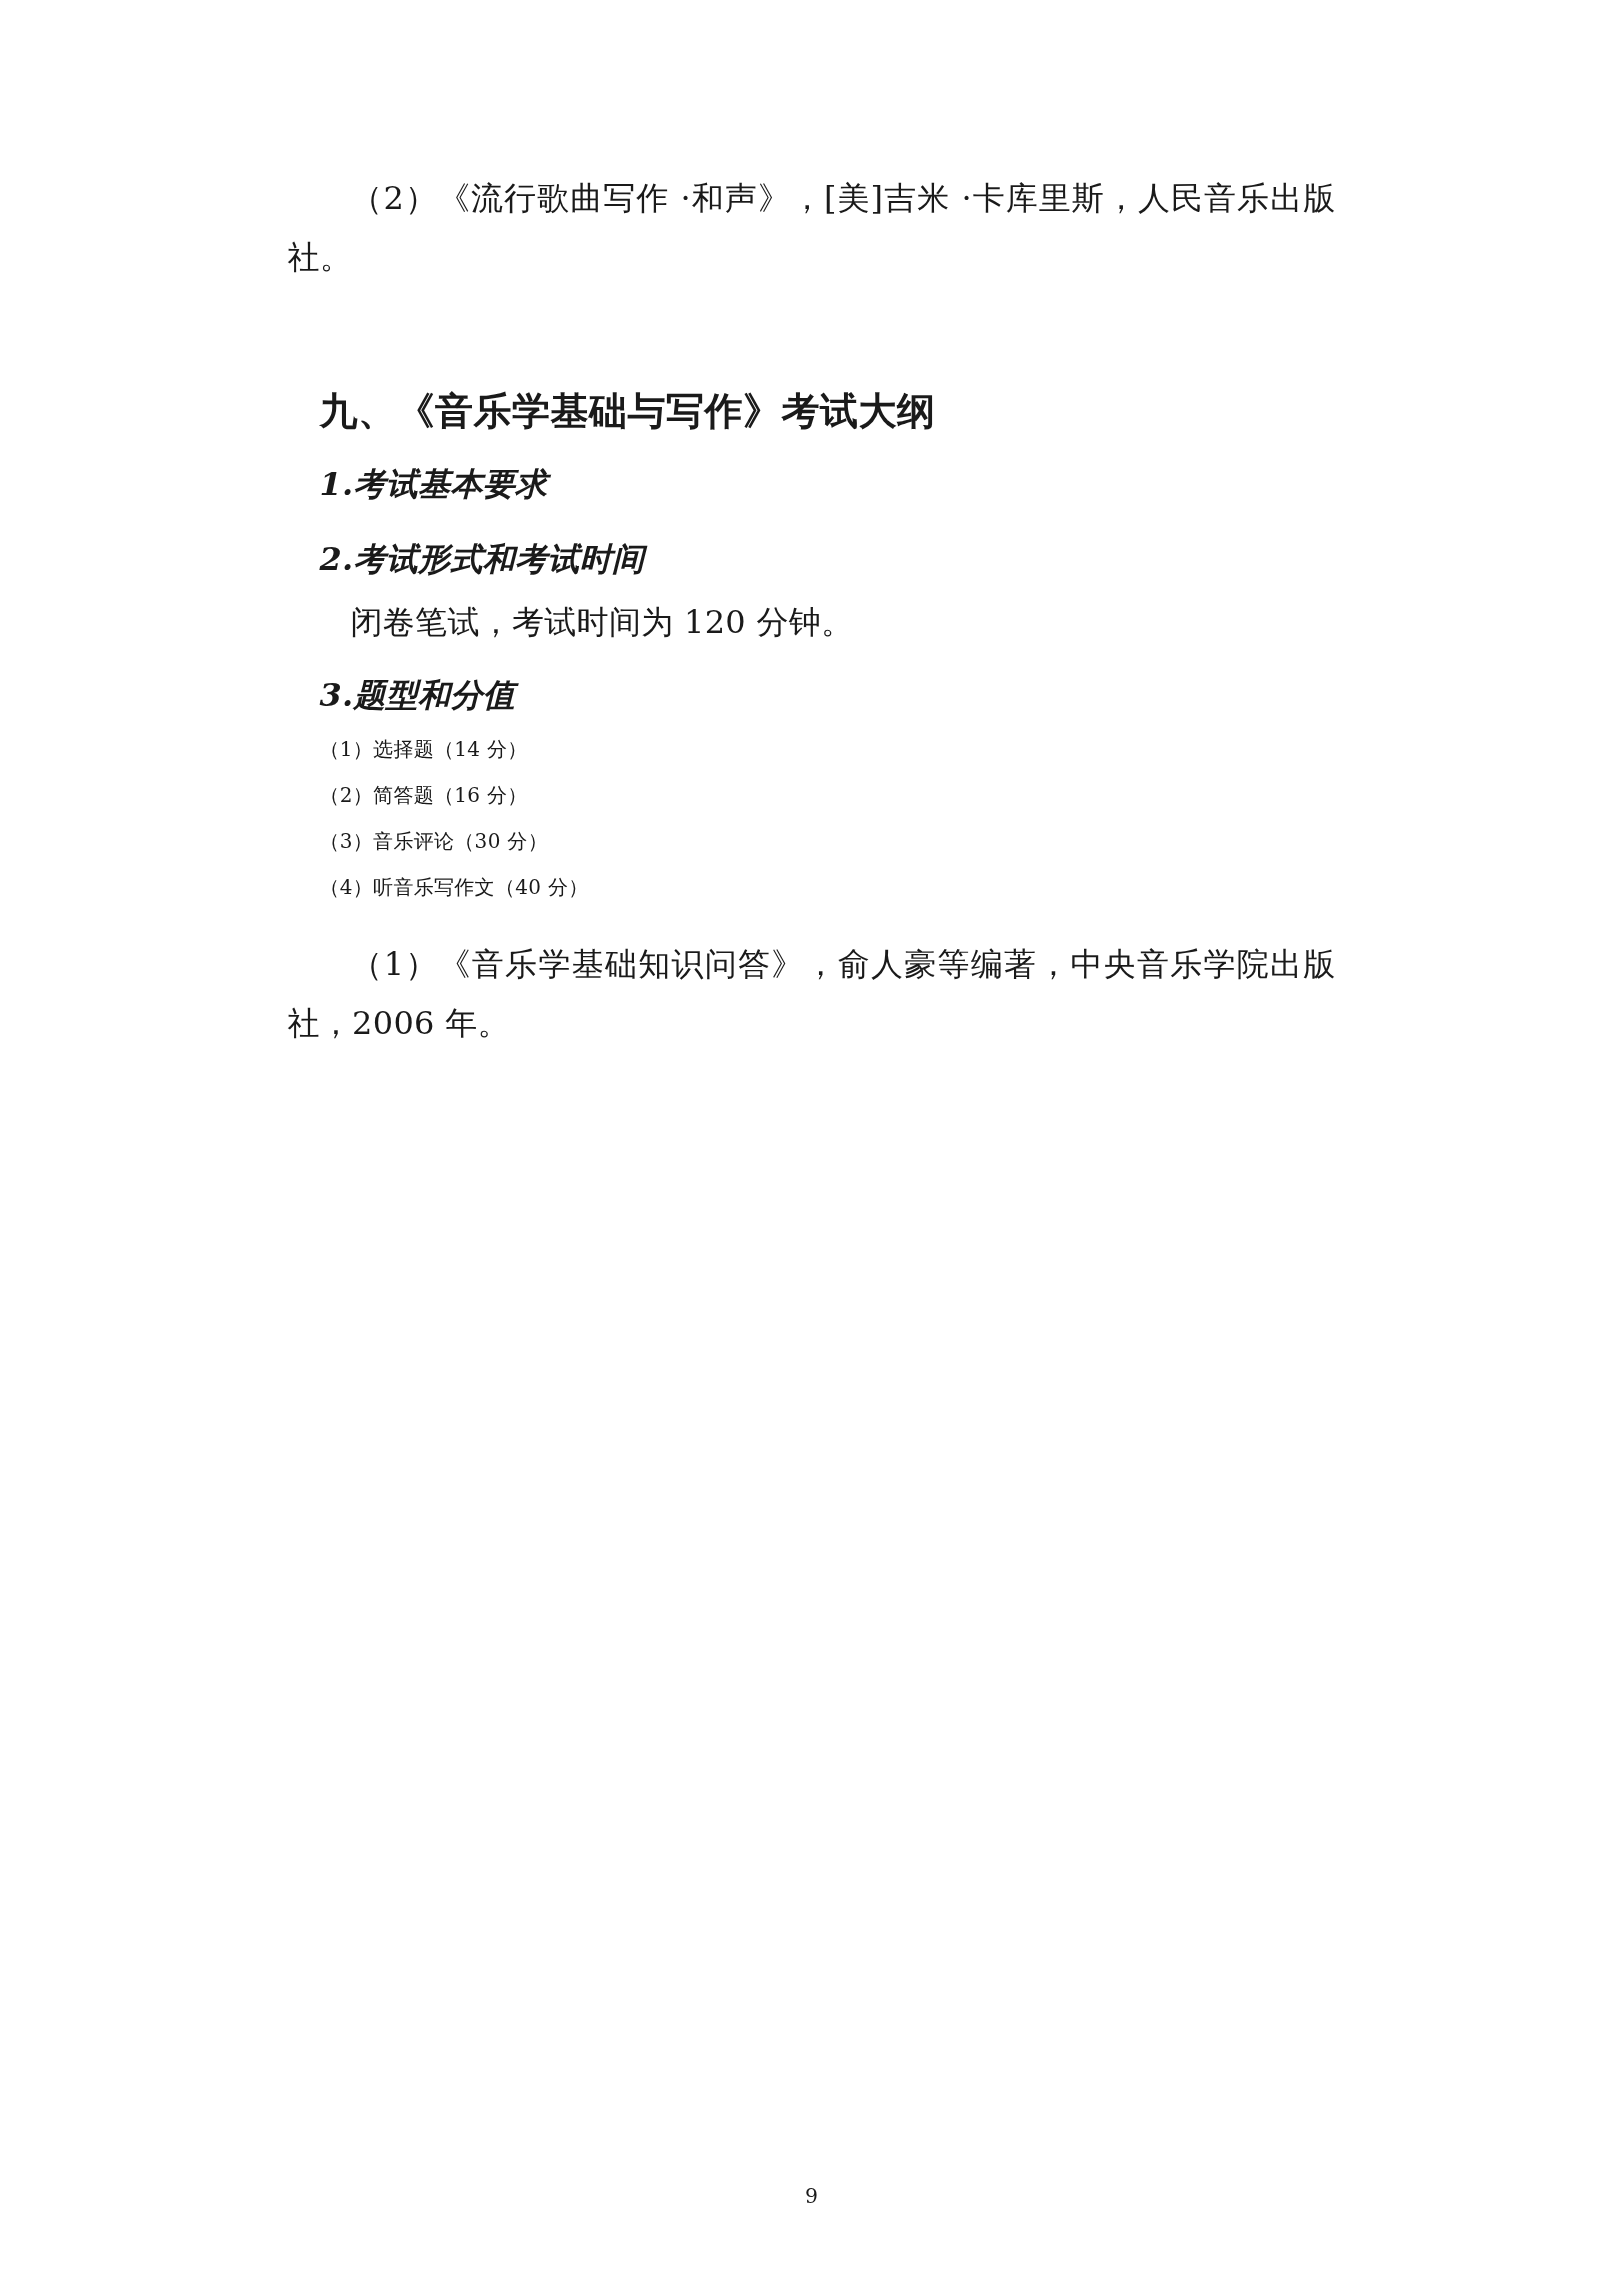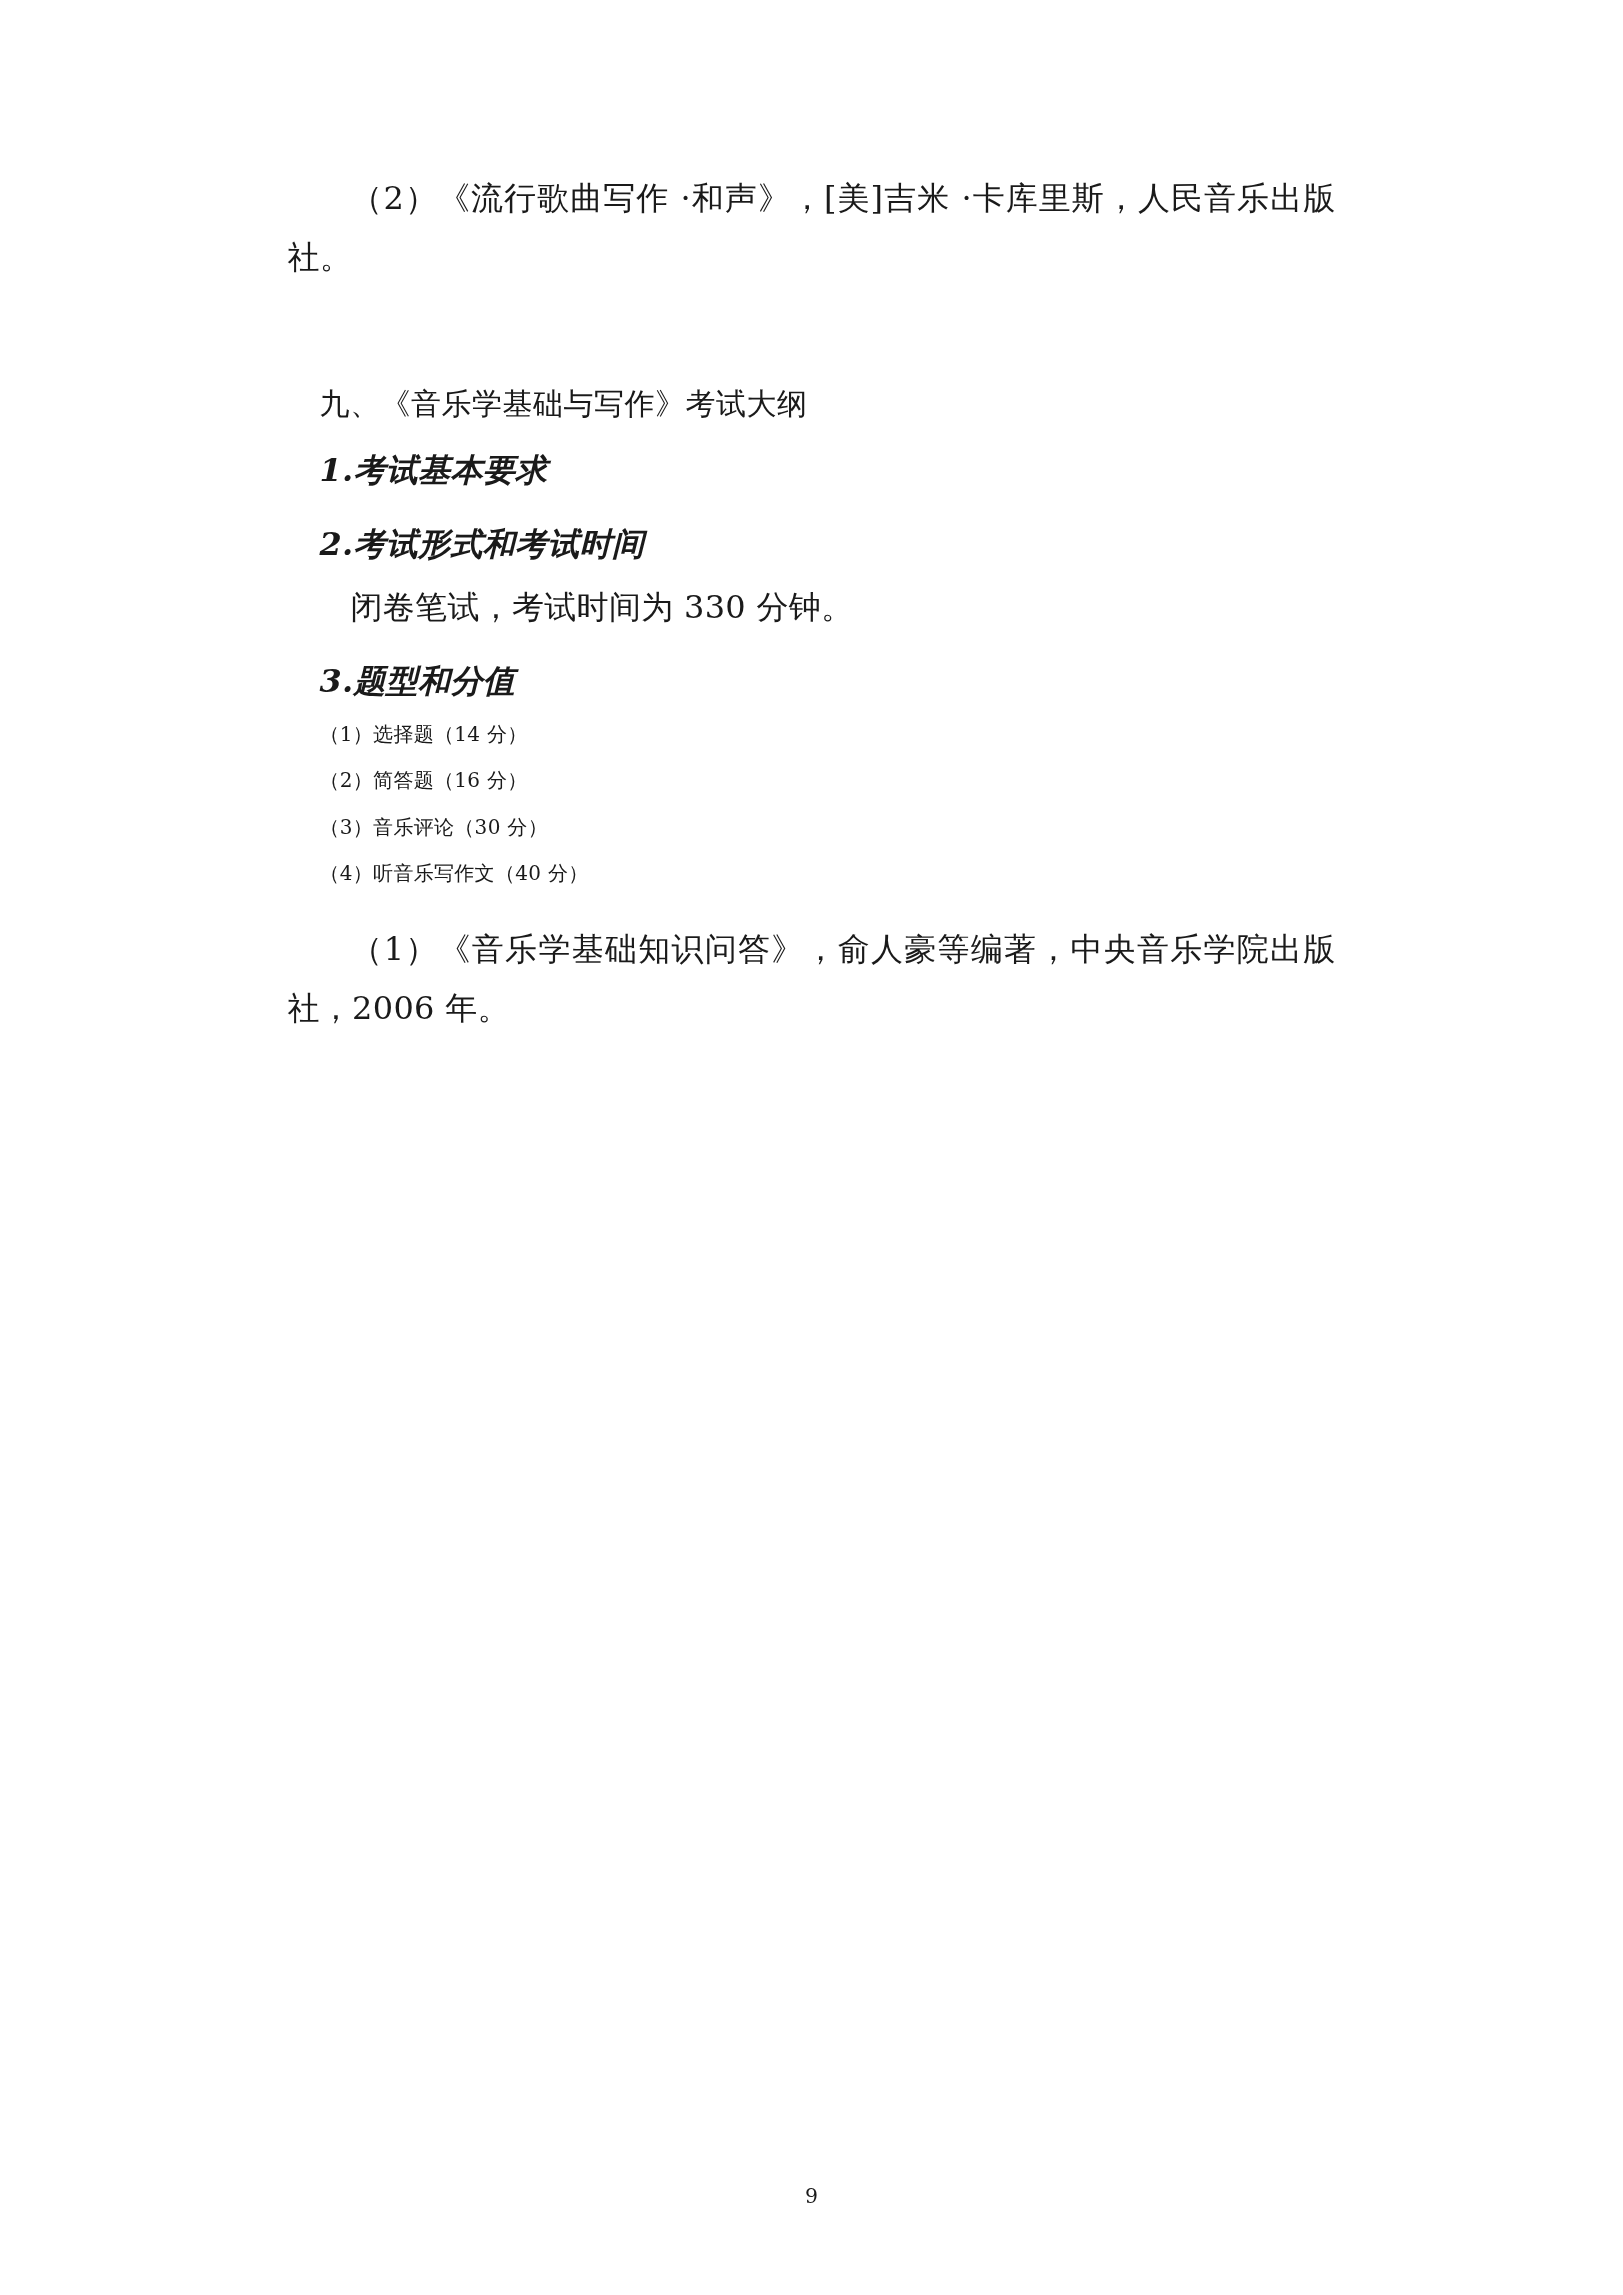--- a/index.html
+++ b/index.html
@@ -36,22 +36,22 @@
   .gap-xl {
     height: 87px;
   }
   .gap-l {
     height: 20.4px;
   }
   .gap-m {
     height: 11.2px;
   }
   .heading-main {
-    font-size: 30px;
-    font-weight: normal;
+    font-size: 38px;
+    font-weight: bold;
     line-height: 1.8;
     text-indent: 32px;
     margin: 0 0 9.2px 0;
     letter-spacing: 0.5px;
   }
   .heading-sub {
     font-size: 32px;
     font-weight: bold;
     line-height: 1.85;
     text-indent: 32px;
@@ -89,21 +89,21 @@
 
     <h2 class="heading-main">九、《音乐学基础与写作》考试大纲</h2>
 
     <h3 class="heading-sub">1.考试基本要求</h3>
 
 
     <div class="gap-m"></div>
 
     <h3 class="heading-sub">2.考试形式和考试时间</h3>
 
-    <p class="para indent2">闭卷笔试，考试时间为 330 分钟。</p>
+    <p class="para indent2">闭卷笔试，考试时间为 120 分钟。</p>
 
     <div class="gap-m"></div>
 
     <h3 class="heading-sub">3.题型和分值</h3>
 
     <p class="list-item">（1）选择题（14 分）</p>
     <p class="list-item">（2）简答题（16 分）</p>
     <p class="list-item">（3）音乐评论（30 分）</p>
     <p class="list-item">（4）听音乐写作文（40 分）</p>
 

